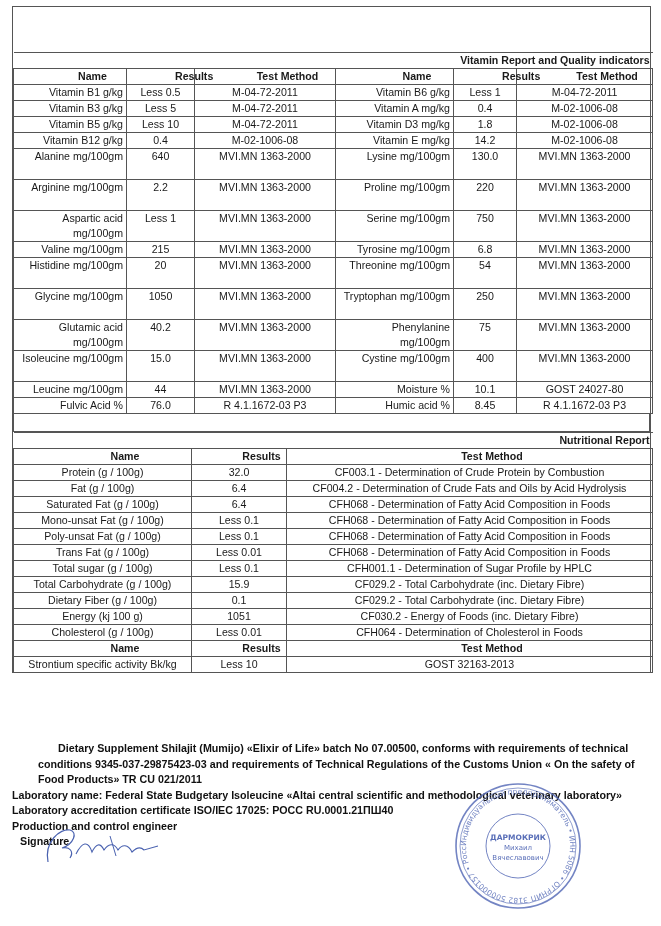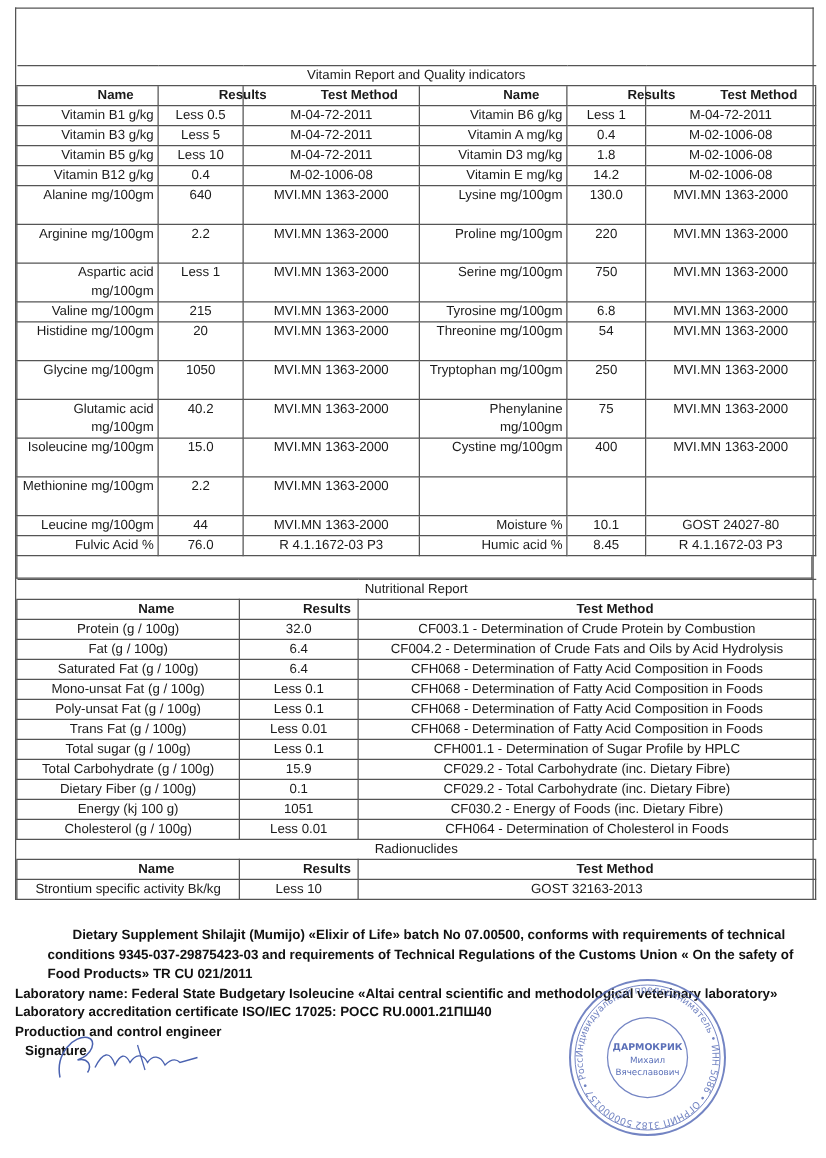--- a/index.html
+++ b/index.html
@@ -7,21 +7,21 @@
   body { font-family: "Liberation Sans", sans-serif; color: #1a1a1a; position: relative; }
 
   .sheet { position: absolute; left: 12px; top: 6px; width: 639px; border: 1px solid #555; border-bottom: none; }
   .blank-top { height: 45px; border-bottom: none; }
 
   table { border-collapse: collapse; width: 100%; table-layout: fixed; }
   td, th { border: 1px solid #555; font-size: 10.6px; line-height: 15px; padding: 0 3px; vertical-align: top; font-weight: normal; }
   th { font-weight: bold; text-align: center; padding-left: 48px; }
   .c { text-align: center; }
   .l { text-align: right; }
-  .section-title { font-weight: normal; text-align: center; border-left: none; border-right: none; }
+  .section-title { font-weight: bold; text-align: right; border-left: none; border-right: none; }
 
   .vit td, .vit th { height: 15.5px; }
   .vit tr.tall td { height: 31px; }
   .spacer td { height: 17px; border-left: 1px solid #555; border-right: 1px solid #555; }
 
   .nut td, .nut th { height: 15.5px; }
 
   .cert { position: absolute; left: 12px; top: 741px; width: 640px; font-size: 10.7px; line-height: 15.5px; font-weight: bold; color: #111; }
   .cert p { margin: 0; }
   .cert .indent { text-indent: 20px; margin-left: 26px; }
@@ -146,28 +146,20 @@
           <td class="c">MVI.MN 1363-2000</td>
         </tr>
         <tr class="tall">
           <td class="l">Isoleucine mg/100gm</td>
           <td class="c">15.0</td>
           <td class="c">MVI.MN 1363-2000</td>
           <td class="l">Cystine mg/100gm</td>
           <td class="c">400</td>
           <td class="c">MVI.MN 1363-2000</td>
         </tr>
-        <tr class="tall">
-          <td class="l">Methionine mg/100gm</td>
-          <td class="c">2.2</td>
-          <td class="c">MVI.MN 1363-2000</td>
-          <td class="l"></td>
-          <td class="c"></td>
-          <td class="c"></td>
-        </tr>
         <tr>
           <td class="l">Leucine mg/100gm</td>
           <td class="c">44</td>
           <td class="c">MVI.MN 1363-2000</td>
           <td class="l">Moisture %</td>
           <td class="c">10.1</td>
           <td class="c">GOST 24027-80</td>
         </tr>
         <tr>
           <td class="l">Fulvic Acid %</td>
@@ -253,23 +245,20 @@
           <td class="c">1051</td>
           <td class="c">CF030.2 - Energy of Foods (inc. Dietary Fibre)</td>
         </tr>
         <tr>
           <td class="c">Cholesterol (g / 100g)</td>
           <td class="c">Less 0.01</td>
           <td class="c">CFH064 - Determination of Cholesterol in Foods</td>
         </tr>
       </tbody>
     <tbody id="rad-body">
-      <tr>
-        <td colspan="3" class="section-title">Radionuclides</td>
-      </tr>
       <tr>
         <th>Name</th>
         <th>Results</th>
         <th>Test Method</th>
       </tr>
     <tr>
           <td class="c">Strontium specific activity Bk/kg</td>
           <td class="c">Less 10</td>
           <td class="c">GOST 32163-2013</td>
         </tr>

